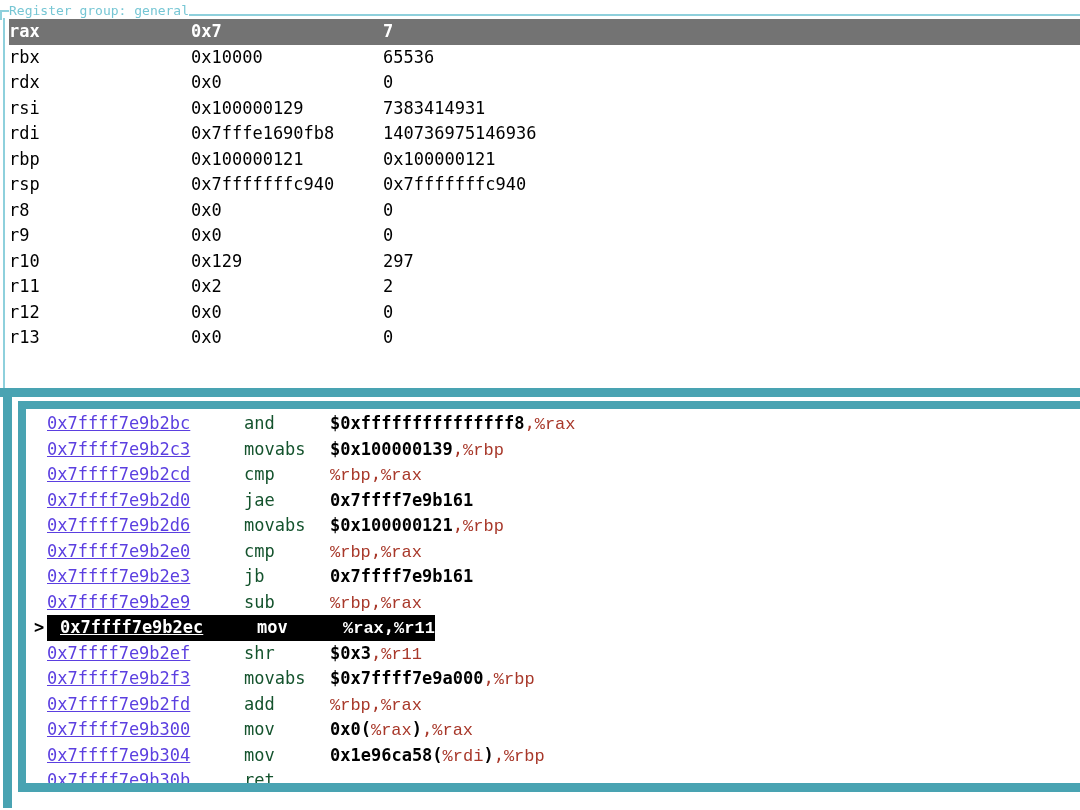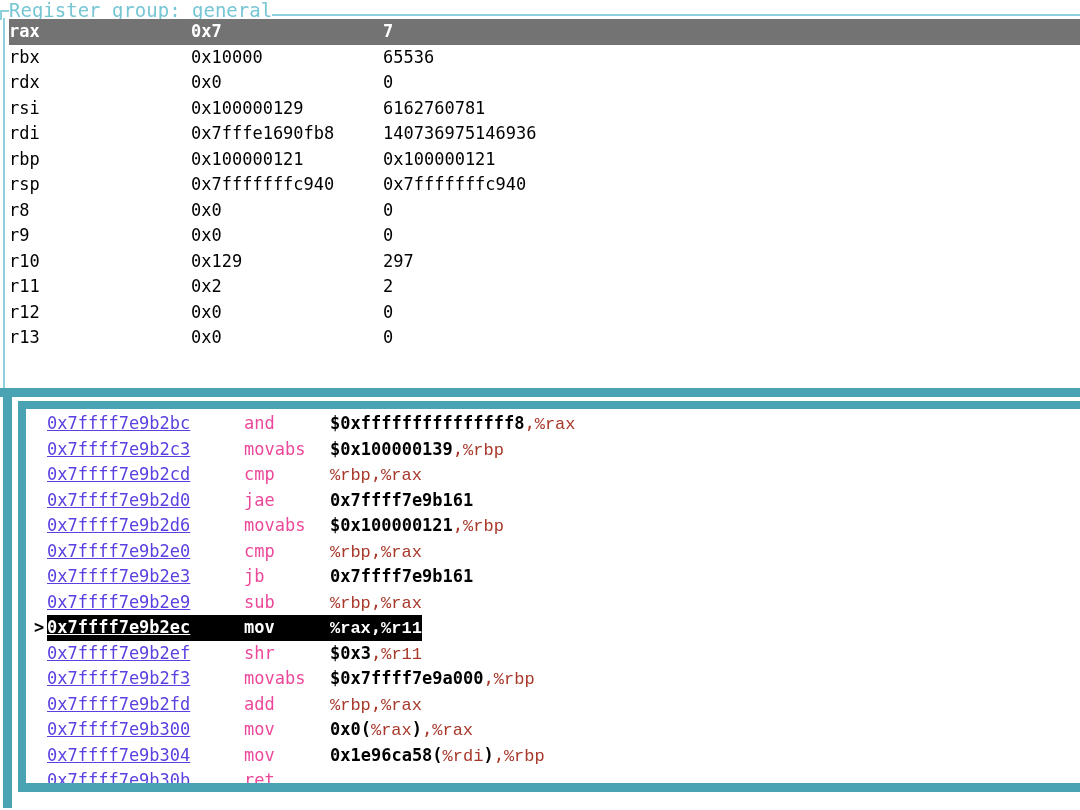--- a/index.html
+++ b/index.html
@@ -42,21 +42,21 @@
     width: 9px;
     height: 10px;
     margin-top: 9px;
     border-left: 2px solid #8ed0dc;
     border-top: 2px solid #8ed0dc;
     box-sizing: border-box;
     flex: 0 0 auto;
   }
   .win-title-text {
     color: #76c6d4;
-    font-size: 19px;
+    font-size: 13px;
     letter-spacing: 0px;
     white-space: nowrap;
     flex: 0 0 auto;
     line-height: 21px;
     margin-top: -1px;
   }
   .title-rule {
     flex: 1 1 auto;
     height: 2px;
     background: #8ed0dc;
@@ -176,31 +176,32 @@
     color: #000000;
     font-weight: bold;
   }
   .asm-hl-wrap {
     display: inline-block;
   }
   .asm-line.current .asm-hl-wrap {
     background: #000000;
     color: #ffffff;
     font-weight: bold;
+    padding-left: 13px;
   }
   .asm-line.current .asm-hl-wrap .addr,
   .asm-line.current .asm-hl-wrap .mnem,
   .asm-line.current .asm-hl-wrap .op,
   .asm-line.current .asm-hl-wrap .reg,
   .asm-line.current .asm-hl-wrap .imm,
   .asm-line.current .asm-hl-wrap .punct {
     color: #ffffff;
   }
   .addr  { color: #5b3fe0; }
-  .mnem  { color: #ec4899; }
+  .mnem  { color: #14532d; }
   .reg   { color: #a8382a; font-family: Liberation Mono, monospace; }
   .imm   { color: #000000; font-weight: bold; }
   .punct { color: #a8382a; }
   .asm-addr-cell { display: inline-block; width: 197px; text-decoration: underline; }
   .asm-mnem-cell { display: inline-block; width: 86px; }
   .asm-ops-cell  { display: inline-block; }
 </style>
 </head>
 <body>
 
@@ -211,21 +212,21 @@
     <div class="win-title-text">Register group: general</div>
     <div class="title-rule"></div>
   </div>
 
   <div class="win-left-edge"></div>
 
   <div id="register-rows">
       <div class="reg-row highlight"><span class="reg-name">rax</span><span class="reg-raw">0x7</span><span class="reg-nat">7</span></div>
       <div class="reg-row"><span class="reg-name">rbx</span><span class="reg-raw">0x10000</span><span class="reg-nat">65536</span></div>
       <div class="reg-row"><span class="reg-name">rdx</span><span class="reg-raw">0x0</span><span class="reg-nat">0</span></div>
-      <div class="reg-row"><span class="reg-name">rsi</span><span class="reg-raw">0x100000129</span><span class="reg-nat">6162760781</span></div>
+      <div class="reg-row"><span class="reg-name">rsi</span><span class="reg-raw">0x100000129</span><span class="reg-nat">7383414931</span></div>
       <div class="reg-row"><span class="reg-name">rdi</span><span class="reg-raw">0x7fffe1690fb8</span><span class="reg-nat">140736975146936</span></div>
       <div class="reg-row"><span class="reg-name">rbp</span><span class="reg-raw">0x100000121</span><span class="reg-nat">0x100000121</span></div>
       <div class="reg-row"><span class="reg-name">rsp</span><span class="reg-raw">0x7fffffffc940</span><span class="reg-nat">0x7fffffffc940</span></div>
       <div class="reg-row"><span class="reg-name">r8</span><span class="reg-raw">0x0</span><span class="reg-nat">0</span></div>
       <div class="reg-row"><span class="reg-name">r9</span><span class="reg-raw">0x0</span><span class="reg-nat">0</span></div>
       <div class="reg-row"><span class="reg-name">r10</span><span class="reg-raw">0x129</span><span class="reg-nat">297</span></div>
       <div class="reg-row"><span class="reg-name">r11</span><span class="reg-raw">0x2</span><span class="reg-nat">2</span></div>
       <div class="reg-row"><span class="reg-name">r12</span><span class="reg-raw">0x0</span><span class="reg-nat">0</span></div>
       <div class="reg-row"><span class="reg-name">r13</span><span class="reg-raw">0x0</span><span class="reg-nat">0</span></div>
     </div>

